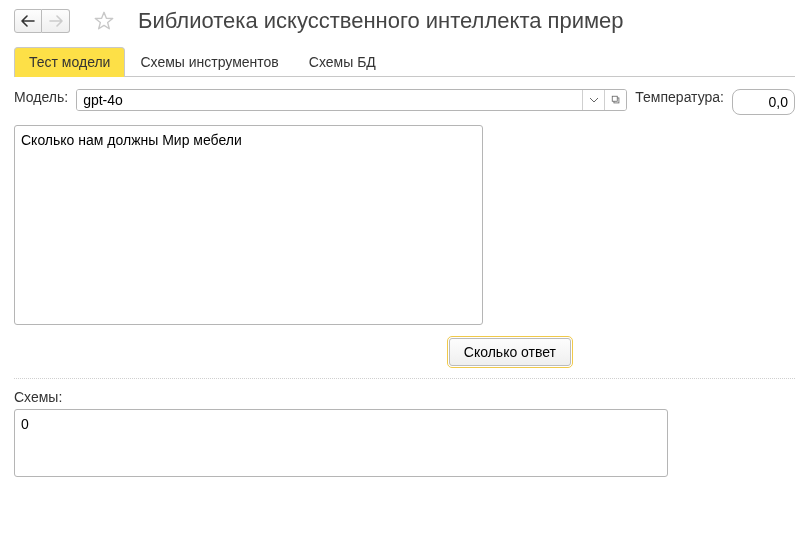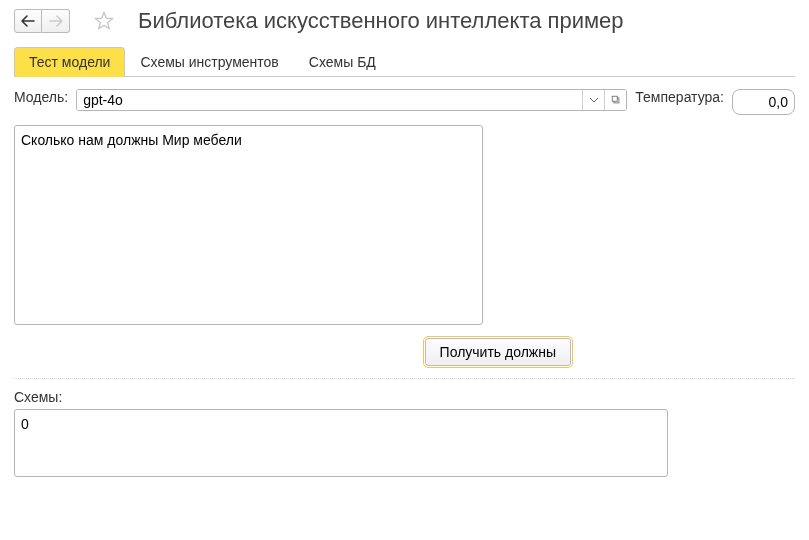--- a/index.html
+++ b/index.html
@@ -232,21 +232,21 @@
         </svg>
       </div>
     </div>
     <span class="label">Температура:</span>
     <input class="temp-field" type="text" value="0,0" style="">
   </div>
 
   <textarea class="textarea" id="qta" style="">Сколько нам должны Мир мебели</textarea>
 
   <div class="button-row">
-    <button class="action-btn">Получить должны</button>
+    <button class="action-btn">Сколько ответ</button>
   </div>
 
   <hr class="dotted">
 
   <span class="section-label">Схемы:</span>
   <textarea class="answer-area" id="ata" style="">0</textarea>
 
 </div>
 
 </body></html>

